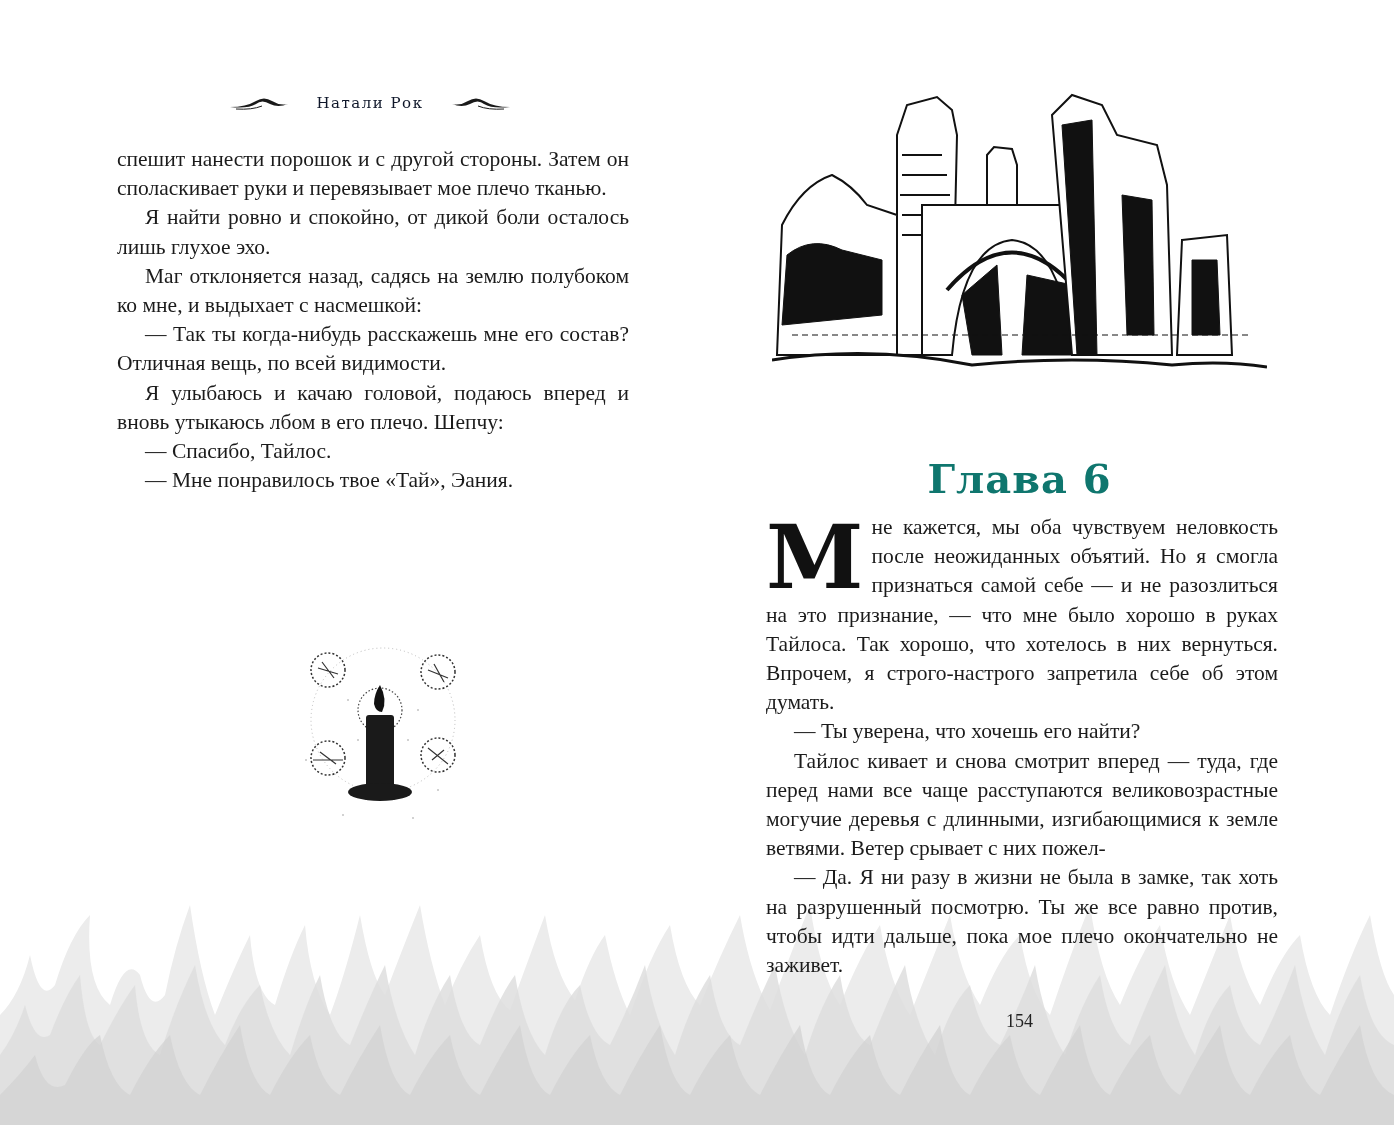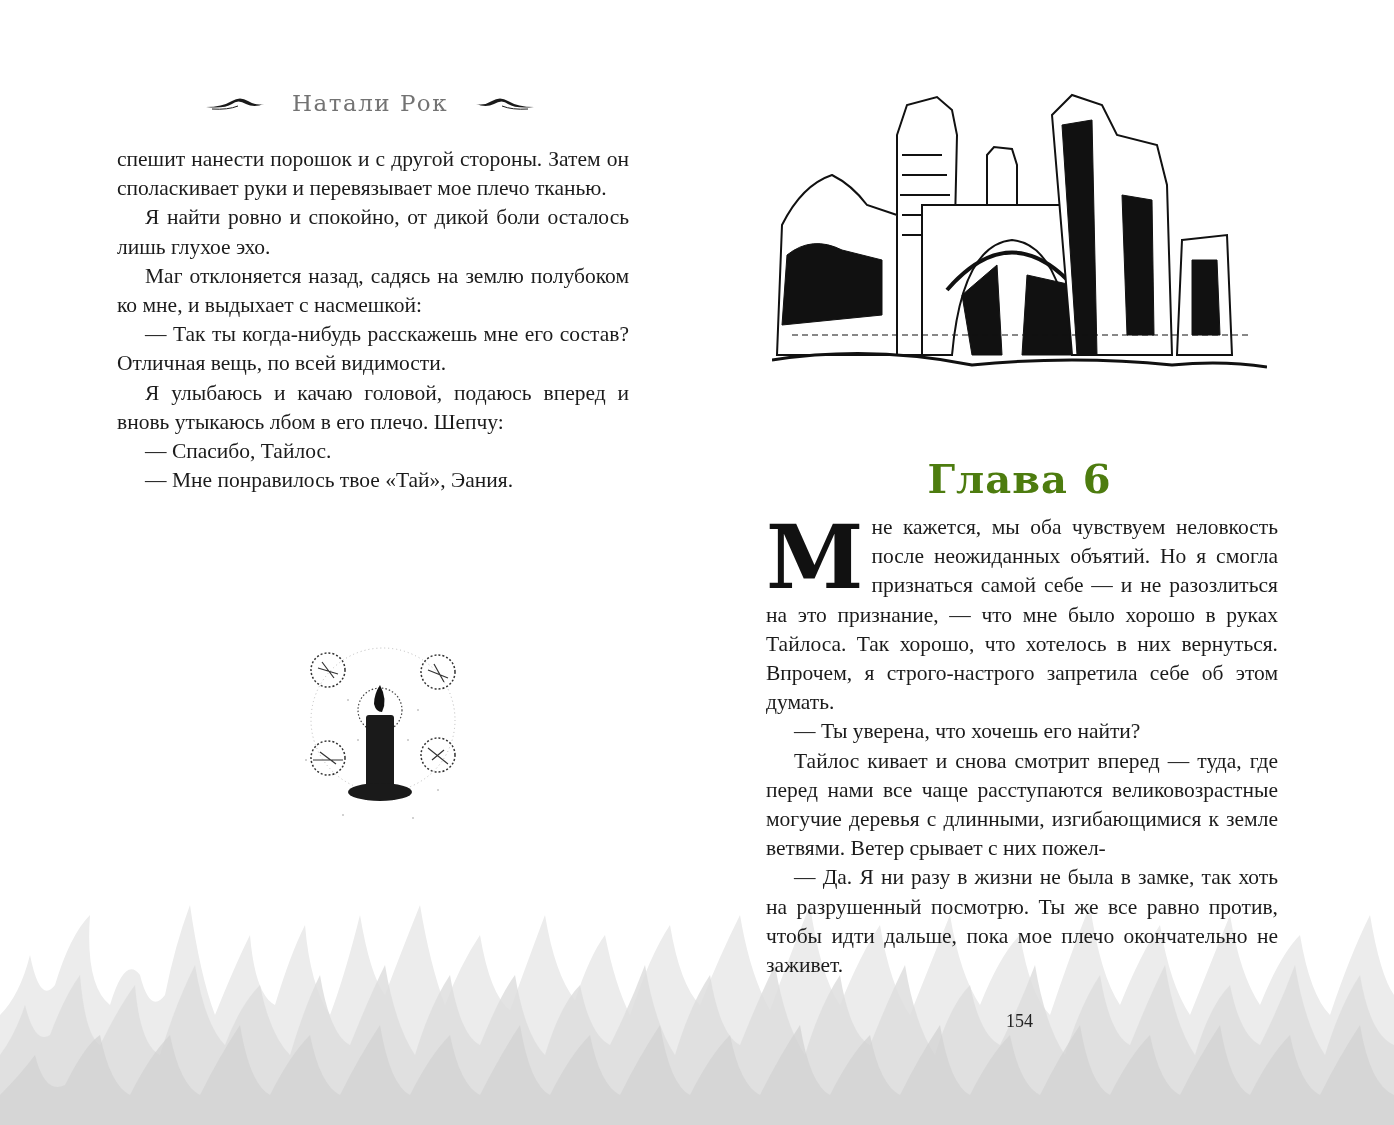--- a/index.html
+++ b/index.html
@@ -10,40 +10,40 @@
   .flames { position: absolute; left: 0; bottom: 0; width: 1394px; height: 230px; z-index: 0; }
   .page { position: absolute; top: 0; height: 1125px; z-index: 1; }
   .page-left { left: 0; width: 697px; }
   .page-right { left: 697px; width: 697px; }
 
   .running-head {
     position: absolute; top: 88px; left: 195px; width: 350px; height: 30px;
     display: flex; align-items: center; justify-content: center; gap: 26px;
   }
   .running-head .title {
-    font-family: "DejaVu Serif", serif; font-size: 23px; letter-spacing: 1.5px; color: #737373;
+    font-family: "DejaVu Serif", serif; font-size: 15px; letter-spacing: 1.5px; color: #0f172a;
   }
   .swash { width: 62px; height: 16px; }
 
   .text-block {
     position: absolute; font-size: 21.5px; line-height: 29.2px; text-align: justify;
     color: #1b1b1b;
   }
   .left-text { top: 145px; left: 117px; width: 512px; }
   .right-text { top: 513px; left: 69px; width: 512px; }
   .text-block p { margin: 0; text-indent: 28px; }
   .text-block p.noindent { text-indent: 0; }
 
   .candle { position: absolute; left: 298px; top: 640px; width: 170px; height: 190px; }
 
   .ruins { position: absolute; left: 75px; top: 75px; width: 495px; height: 305px; }
 
   .chapter-title {
     position: absolute; top: 428px; left: 0; width: 645px; text-align: center;
-    font-family: "DejaVu Serif", serif; font-size: 40px; color: #4d7c0f; letter-spacing: 1px;
+    font-family: "DejaVu Serif", serif; font-size: 40px; color: #0f766e; letter-spacing: 1px;
   }
   .dropcap {
     float: left; font-family: "DejaVu Serif", serif; font-size: 88px; line-height: 80px;
     height: 80px; margin: 4px 8px 0 0; font-weight: bold; color: #111;
   }
   .page-number {
     position: absolute; top: 1011px; left: 0; width: 645px; text-align: center;
     font-size: 18px; color: #222;
   }
 </style>

